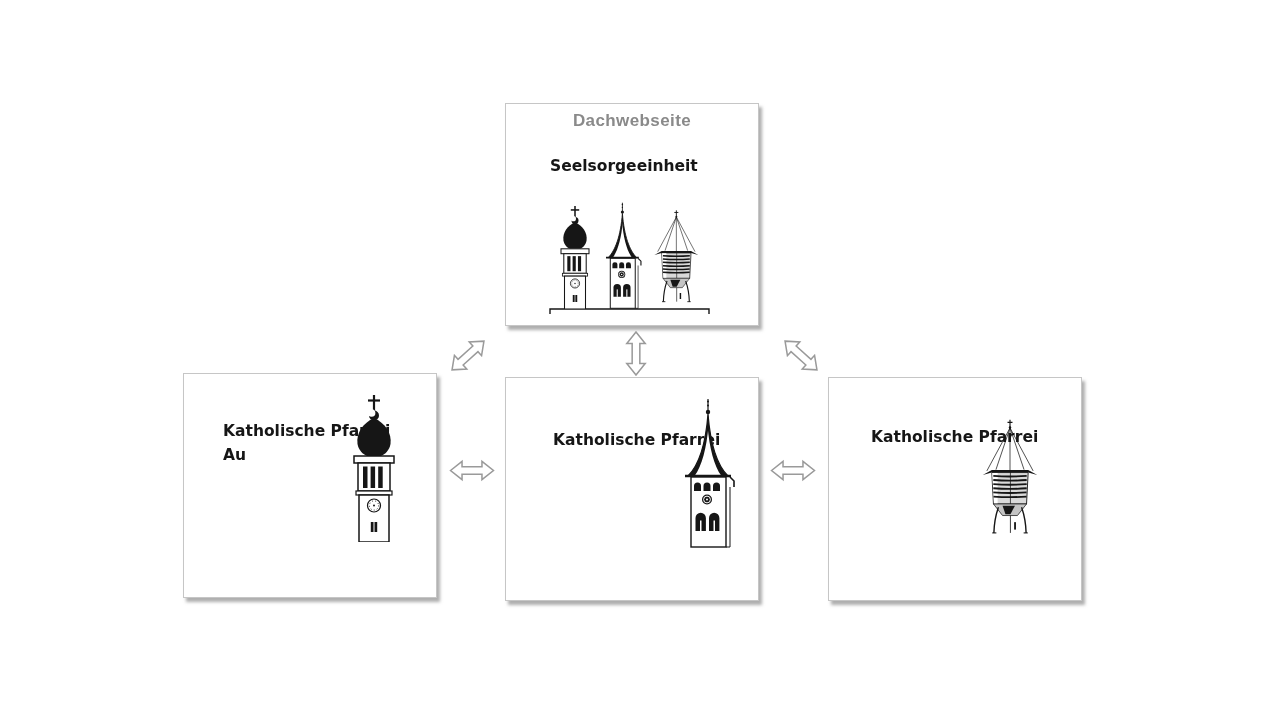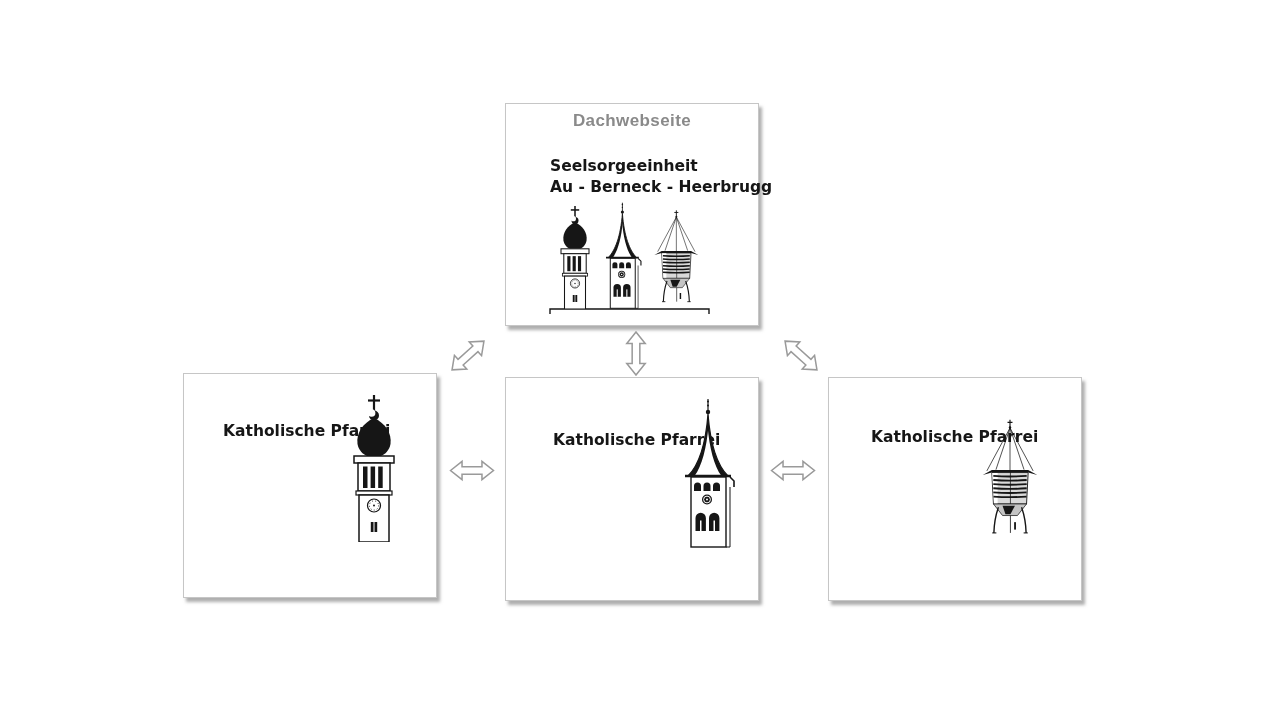--- a/index.html
+++ b/index.html
@@ -113,31 +113,31 @@
     <symbol id="dbl-arrow" viewBox="0 0 60 32">
       <polygon points="2,16 17,4 17,11 43,11 43,4 58,16 43,28 43,21 17,21 17,28" fill="#fff" stroke="#9a9a9a" stroke-width="2" stroke-linejoin="miter"></polygon>
     </symbol>
   </defs>
 </svg>
 
 <div class="stage">
 
   <div class="box" style="left:505px;top:103px;width:252px;height:221px;">
     <div class="box-header">Dachwebseite</div>
-    <div class="label parent-label" style="left:44px;top:52px;"><span>Seelsorgeeinheit</span><span class="l2">Au - Berneck - Heerbrugg</span></div>
+    <div class="label parent-label" style="left:44px;top:52px;"><span>Seelsorgeeinheit</span></div>
     <svg class="tower-svg" style="left:0;top:95px;" width="252" height="120" viewBox="0 0 252 120">
       <path d="M44 115 V110 H203 V115" stroke="#161616" stroke-width="1.4" fill="none"></path>
       <use href="#tower-au" x="48" y="5" width="42" height="105"></use>
       <use href="#tower-berneck" x="95" y="3" width="42.8" height="107"></use>
       <use href="#tower-heerbrugg" x="147" y="10" width="46.7" height="100"></use>
     </svg>
   </div>
 
   <div class="box" style="left:183px;top:373px;width:252px;height:223px;">
-    <div class="label child-label" style="left:39px;top:45px;"><span>Katholische Pfarrei</span></div>
+    <div class="label child-label" style="left:39px;top:45px;"><span>Katholische Pfarrei</span><span class="l2">Au</span></div>
     <svg class="tower-svg" style="left:160px;top:18px;" width="60" height="150" viewBox="0 0 60 150">
       <use href="#tower-au" width="60" height="150"></use>
     </svg>
   </div>
 
   <div class="box" style="left:505px;top:377px;width:252px;height:222px;">
     <div class="label child-label" style="left:47px;top:50px;"><span>Katholische Pfarrei</span></div>
     <svg class="tower-svg" style="left:172px;top:20px;" width="60" height="150" viewBox="0 0 60 150">
       <use href="#tower-berneck" width="60" height="150"></use>
     </svg>

